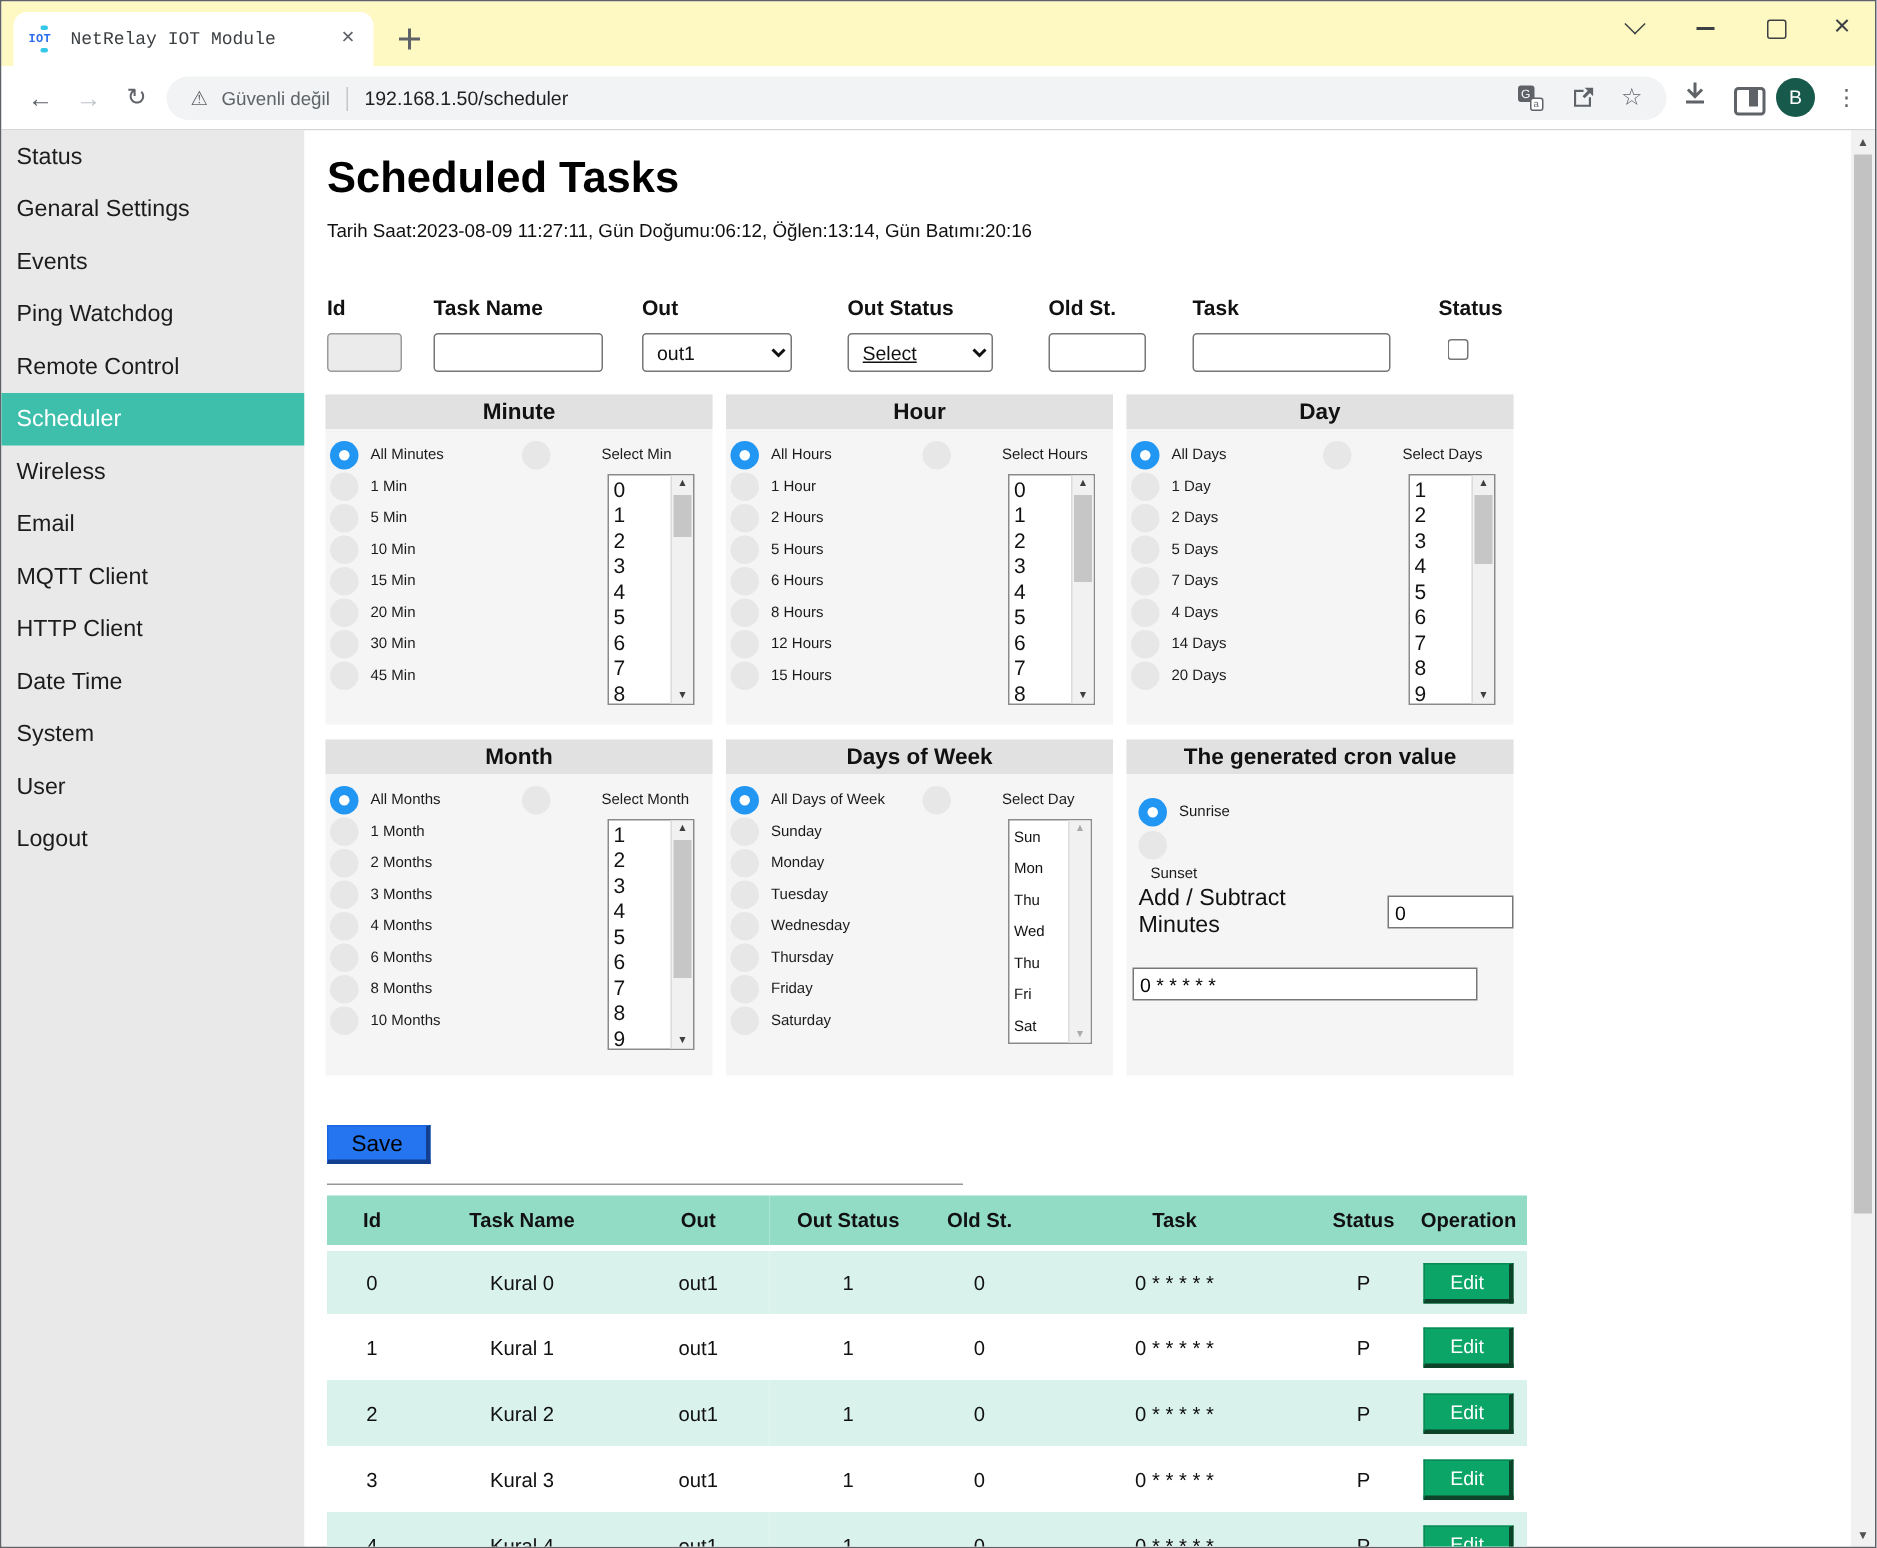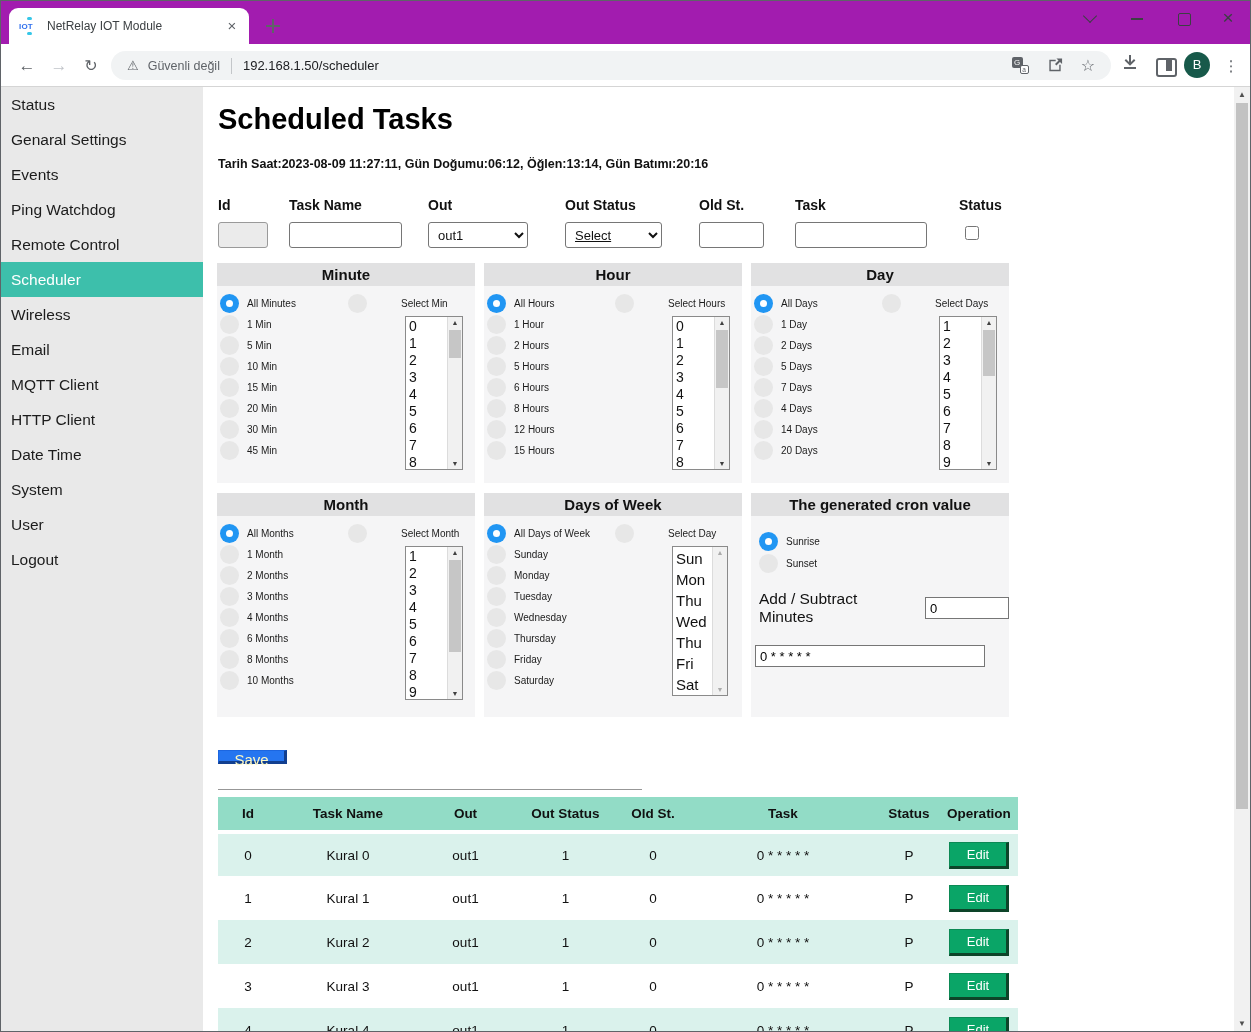--- a/index.html
+++ b/index.html
@@ -1,20 +1,20 @@
 <!DOCTYPE html>
 <html><head>
 <meta charset="utf-8">
 <style>
   * { margin:0; padding:0; box-sizing:border-box; }
   html,body { width:1251px; height:1032px; font-family:"Liberation Sans",sans-serif; background:#fff; overflow:hidden; }
   .window { position:absolute; inset:0; border:1px solid #5f6368; }
 
   
-  .tabstrip { position:absolute; left:0; top:0; right:0; height:43px; background:#a21caf; }
+  .tabstrip { position:absolute; left:0; top:0; right:0; height:43px; background:#fef9c3;font-family:Liberation Mono, monospace; }
   .tab { position:absolute; left:8px; top:7px; width:240px; height:36px; background:#fff; border-radius:9px 9px 0 0; display:flex; align-items:center; padding:0 8px 0 10px; }
   .fav { position:relative; width:22px; height:20px; flex:0 0 22px; }
   .fav .fav-txt { position:absolute; left:0; top:6px; font-size:8px; font-weight:bold; color:#2f6fed; letter-spacing:.2px; }
   .fav::before { content:""; position:absolute; left:8px; top:1px; width:5px; height:3px; background:#35c7e8; border-radius:2px; }
   .fav::after  { content:""; position:absolute; left:8px; bottom:1px; width:5px; height:3px; background:#35c7e8; border-radius:2px; }
   .tab-title { flex:1; font-size:12px; color:#3c4043; white-space:nowrap; overflow:hidden; margin-left:6px; }
   .tab-close { width:18px; height:18px; text-align:center; line-height:17px; color:#5f6368; border-radius:50%; }
   .tab-close::before { content:"\00D7"; font-size:15px; }
   .newtab { position:absolute; left:260px; top:13px; width:24px; height:24px; }
   .newtab::before { content:""; position:absolute; left:5px; top:11px; width:14px; height:2px; background:#5f6368; }
@@ -50,21 +50,21 @@
   .dots { position:absolute; left:1218px; top:8px; width:24px; height:28px; text-align:center; line-height:28px; font-size:15px; color:#5f6368; }
 
   
   .sidebar { position:absolute; left:0; top:86px; width:202px; bottom:0; background:#e9e9e9; }
   .side-item { height:35px; line-height:35px; padding-left:10px; font-size:15.5px; color:#1c1c1c; cursor:pointer; white-space:nowrap; }
   .side-item.active { background:#3dbfab; color:#fff; }
 
   
   .main { position:absolute; left:202px; top:86px; right:16px; bottom:0; background:#fff; overflow:hidden; }
   .m-title { position:absolute; left:15px; top:16px; font-size:29px; font-weight:bold; color:#000; }
-  .m-date { position:absolute; left:15px; top:70px; font-size:12.5px; font-weight:bold; color:#111; }
+  .m-date { position:absolute; left:15px; top:60px; font-size:12.5px; font-weight:normal; color:#111; }
 
   .frm { position:absolute; left:15px; top:110px; display:flex; align-items:flex-start; }
   .fgrp { display:flex; flex-direction:column; }
   .flab { font-size:14px; font-weight:bold; color:#111; margin-bottom:9px; }
   .fctl { height:26px; border:1px solid #767676; border-radius:3px; font-size:13px; font-family:inherit; padding:0 5px; background:#fff; color:#111; }
   .ctl-id { width:50px; background:#ebebeb; border-color:#9a9a9a; }
   .g-id { margin-right:21px; } .g-name { margin-right:26px; } .g-out { margin-right:37px; }
   .g-outst { margin-right:37px; } .g-old { margin-right:31px; } .g-task { margin-right:32px; }
   .ctl-name { width:113px; } .sel-out { width:100px; } .sel-outst { width:97px;text-decoration:underline; }
   .ctl-old { width:65px; } .ctl-task { width:132px; }
@@ -84,32 +84,32 @@
   .sel-row .r-lab { max-width:110px; white-space:nowrap; }
   .lbox { position:absolute; left:188px; top:53px; width:58px; height:154px; background:#fff; border:1px solid #8a8a8a; display:flex; }
   .l-items { flex:1; overflow:hidden; padding:1px 0 0 3px; }
   .l-opt { height:17px; line-height:17px; font-size:14px; color:#111; white-space:nowrap; }
   .l-sb { width:15px; background:#f1f1f1; border-left:1px solid #dcdcdc; position:relative; }
   .l-sb::before { content:"\25B2"; position:absolute; top:2px; left:0; right:0; text-align:center; font-size:7px; color:#404040; }
   .l-sb::after { content:"\25BC"; position:absolute; bottom:2px; left:0; right:0; text-align:center; font-size:7px; color:#404040; }
   .l-sb.light::before, .l-sb.light::after { color:#ababab; }
   .l-thumb { position:absolute; top:13px; left:1px; right:1px; background:#c6c6c6; }
   .dowbox { width:56px; height:150px; }
-  .dowbox .l-opt { height:21px; line-height:21px; font-size:15px; }
+  .dowbox .l-opt { height:21px; line-height:21px; font-size:10px; }
 
   
   .cp-sunrise { position:absolute; left:8px; top:39px; }
-  .cp-sunset { position:absolute; left:8px; top:61px; }
+  .cp-sunset { position:absolute; left:8px; top:61px;flex-direction:column; }
   .cp-minrow { position:absolute; left:8px; top:97px; display:flex; align-items:center; }
   .cp-minlab { font-size:15.5px; color:#111; }
   .cp-mininput { width:84px; height:22px; margin-left:12px; border:1px solid #767676; font-size:13px; font-family:inherit; padding:0 4px; }
   .cp-cron { position:absolute; left:4px; top:152px; width:230px; height:22px; border:1px solid #767676; font-size:13px; font-family:inherit; padding:0 4px; }
 
   
-  .save-btn { position:absolute; left:15px; top:663px; width:69px; height:14px; background:#2575f0; color:#fef9c3; font-size:15px; font-family:inherit; border:1px solid #1c66e0; border-right:3px solid #123f8f; border-bottom:3px solid #123f8f; cursor:pointer; }
+  .save-btn { position:absolute; left:15px; top:663px; width:69px; height:26px; background:#2575f0; color:#000000; font-size:15px; font-family:inherit; border:1px solid #1c66e0; border-right:3px solid #123f8f; border-bottom:3px solid #123f8f; cursor:pointer; }
   .divider { position:absolute; left:15px; top:702px; width:424px; border-top:1px solid #979797; }
   .ttable { position:absolute; left:15px; top:710px; border-collapse:collapse; table-layout:fixed; width:800px; }
   .ttable th { background:#92dcc6; height:35px; font-size:13.5px; font-weight:bold; color:#111; border-bottom:4px solid #fff; }
   .ttable td { height:44px; font-size:13.5px; color:#111; text-align:center; }
   .ttable tbody tr:nth-child(odd) { background:#daf2ec; }
   .ttable tbody tr:nth-child(even) { background:#fff; }
   .edit-btn { width:60px; height:27px; background:#0aa567; color:#fff; font-size:13px; font-family:inherit; border:1px solid #0c8a55; border-right:3px solid #0d4429; border-bottom:3px solid #0d4429; cursor:pointer; }
 
   
   .vscroll { position:absolute; right:0; top:86px; width:16px; bottom:0; background:#f1f1f1; }

